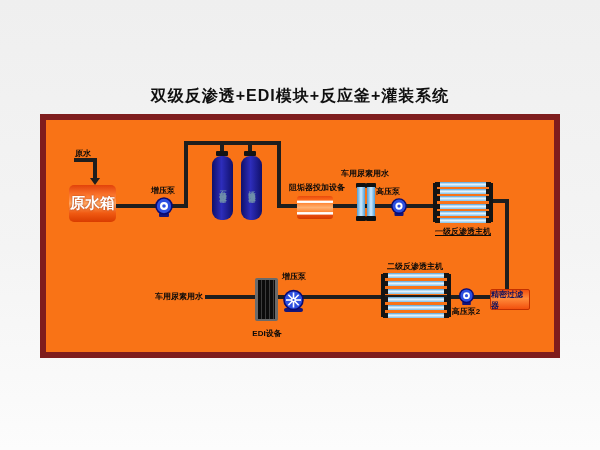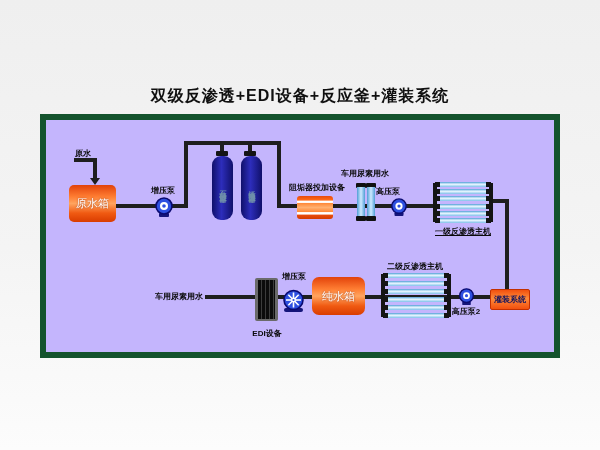--- a/index.html
+++ b/index.html
@@ -7,37 +7,37 @@
     width:600px;height:450px;position:relative;overflow:hidden;
     background:linear-gradient(180deg,#efefef 0%,#f4f4f4 55%,#fcfcfc 100%);
     font-family:"Liberation Sans",sans-serif;
   }
   .title{
     position:absolute;left:0;top:86px;width:600px;text-align:center;
     font-size:16px;font-weight:bold;color:#101010;letter-spacing:1px;
   }
   .panel{
     position:absolute;left:40px;top:114px;width:508px;height:232px;
-    border:6px solid #14532d;background:#c4b5fd;
+    border:6px solid #7f1d1d;background:#f97316;
   }
   .lbl{
     position:absolute;font-size:8px;line-height:1.2;font-weight:bold;color:#0a0a0a;
     text-align:center;white-space:nowrap;
   }
   .pipe{position:absolute;background:#1e1e1e;z-index:1;}
   .arrow-down{
     position:absolute;width:0;height:0;z-index:1;
     border-left:5px solid transparent;border-right:5px solid transparent;
     border-top:7px solid #1e1e1e;
   }
   .tank{
     position:absolute;z-index:2;border-radius:5px;
     background:linear-gradient(180deg,#e2420a 0%,#ff7e33 32%,#ffa45f 50%,#f05a12 76%,#d93c00 100%);
     display:flex;align-items:center;justify-content:center;
-    color:#ffffff;font-size:11px;font-weight:normal;text-shadow:0 0 2px rgba(120,20,0,.7);
+    color:#ffffff;font-size:15px;font-weight:bold;text-shadow:0 0 2px rgba(120,20,0,.7);
   }
   .vtank{
     position:absolute;z-index:2;border-radius:9px;
     background:linear-gradient(90deg,#10106a 0%,#2d2dbb 45%,#10106a 100%);
     display:flex;align-items:center;justify-content:center;
   }
   .vtank span{
     writing-mode:vertical-rl;font-size:7px;font-weight:bold;color:#6f8faa;letter-spacing:1px;
   }
   .fitting{position:absolute;background:#141414;z-index:2;border-radius:1px;}
@@ -74,21 +74,21 @@
   .midtank{
     position:absolute;z-index:2;border:1px solid #c23000;border-radius:2px;
     background:linear-gradient(180deg,#f2500e 0%,#ff8a3a 45%,#f2500e 100%);
     display:flex;align-items:center;justify-content:center;
     color:#14145e;font-size:8px;font-weight:bold;
   }
 </style>
 </head>
 <body>
 
-<div class="title">双级反渗透+EDI设备+反应釜+灌装系统</div>
+<div class="title">双级反渗透+EDI模块+反应釜+灌装系统</div>
 
 <div class="panel">
 
   <div class="pipe" style="left:28px;top:38px;width:23px;height:4px;"></div>
   <div class="pipe" style="left:47px;top:38px;width:4px;height:22px;"></div>
   <div class="arrow-down" style="left:44px;top:58px;"></div>
   <div class="pipe" style="left:69px;top:84px;width:73px;height:4px;"></div>
   <div class="pipe" style="left:138px;top:21px;width:4px;height:67px;"></div>
   <div class="pipe" style="left:138px;top:21px;width:97px;height:4px;"></div>
   <div class="pipe" style="left:231px;top:21px;width:4px;height:67px;"></div>
@@ -186,23 +186,20 @@
         <line x1="11.5" y1="11" x2="6.3" y2="5.8"></line>
         <line x1="11.5" y1="11" x2="16.7" y2="16.2"></line>
         <line x1="11.5" y1="11" x2="16.7" y2="5.8"></line>
         <line x1="11.5" y1="11" x2="6.3" y2="16.2"></line>
       </g>
       <circle cx="11.5" cy="11" r="2.4" fill="#ffffff"></circle>
       <circle cx="11.5" cy="11" r="1.1" fill="#2d4fe0"></circle>
     </svg>
   </div>
 
-  <div class="tank" style="left:266px;top:157px;width:53px;height:38px;border-radius:7px;">
-    <span>纯水箱</span>
-  </div>
 
   <div class="lbl" style="left:334px;top:142px;width:70px;">二级反渗透主机</div>
   <div class="ro" style="left:335px;top:153px;width:70px;height:45px;">
     <div class="manifold" style="left:0;"></div>
     <div class="manifold" style="right:0;"></div>
     <div class="tubes">
       <div class="tube"></div>
       <div class="tube"></div>
       <div class="tube"></div>
       <div class="tube"></div>
@@ -215,16 +212,16 @@
   <div class="pump" style="left:412px;top:167px;">
     <svg width="17" height="19" viewBox="0 0 20 22">
       <rect x="5" y="17" width="10" height="4" rx="1" fill="#15157a"></rect>
       <circle cx="10" cy="10" r="8" fill="#2d4fe0" stroke="#0a0a70" stroke-width="1.6"></circle>
       <circle cx="10" cy="10" r="4" fill="#ffffff"></circle>
       <circle cx="10" cy="10" r="1.8" fill="#2d4fe0"></circle>
     </svg>
   </div>
 
   <div class="midtank" style="left:444px;top:169px;width:38px;height:19px;">
-    <span>灌装系统</span>
+    <span>精密过滤器</span>
   </div>
 
 </div>
 
 </body></html>

